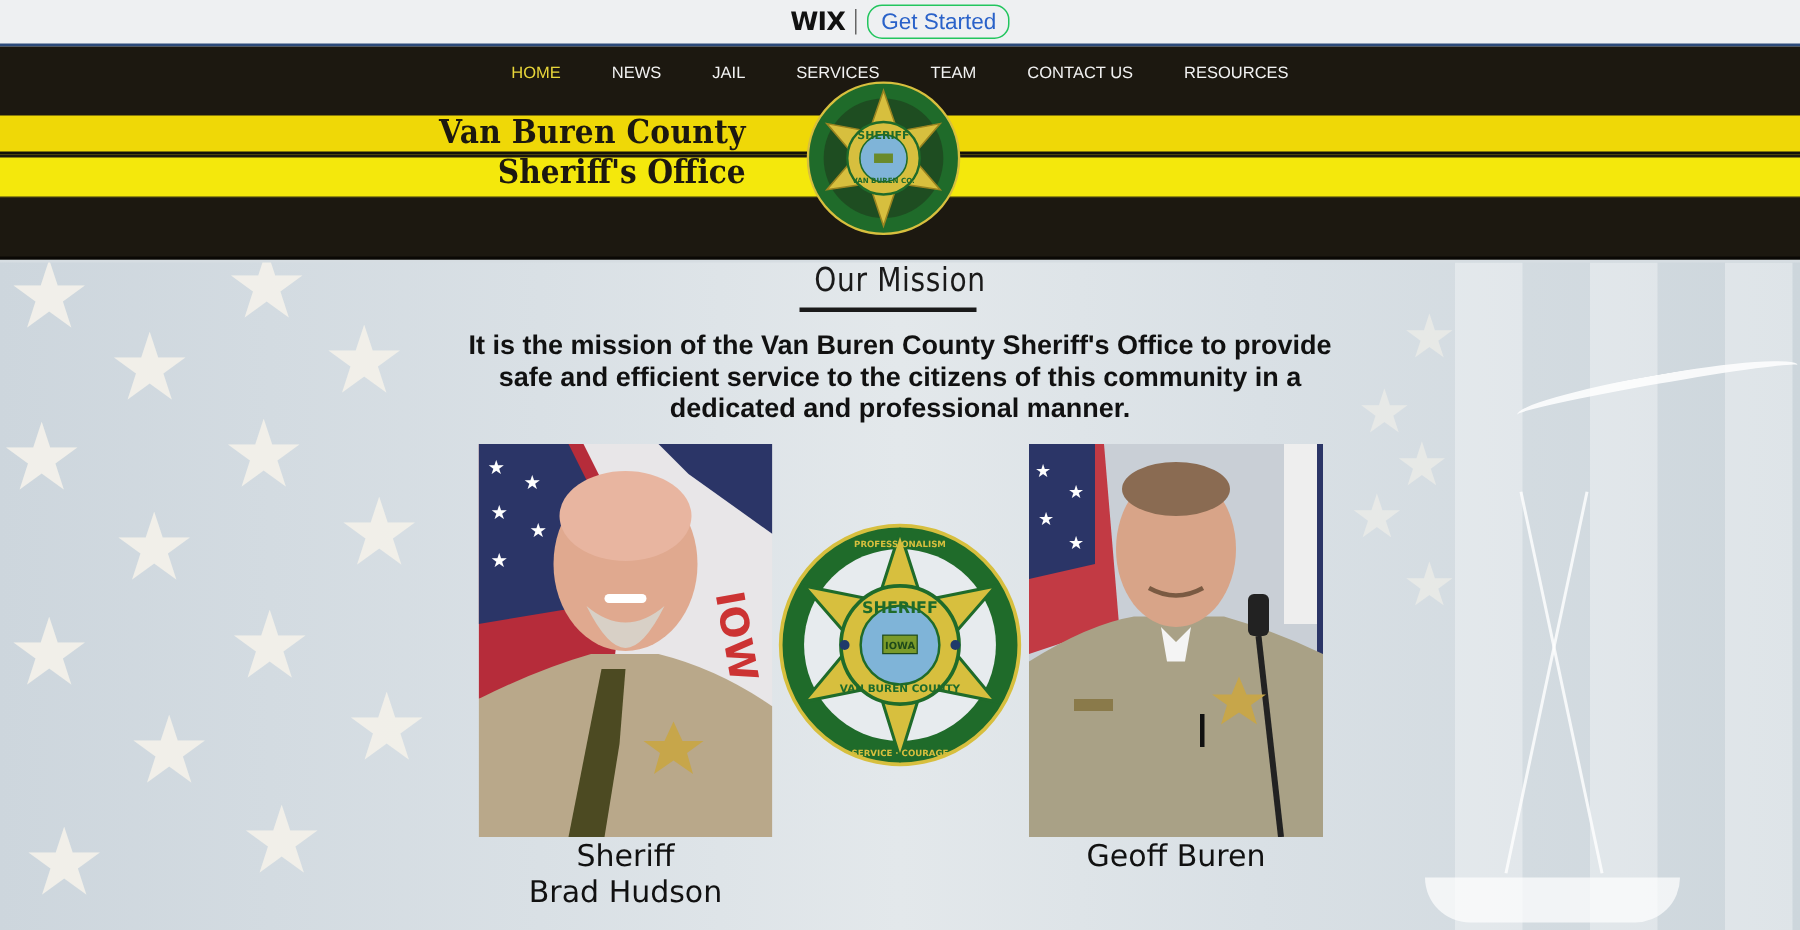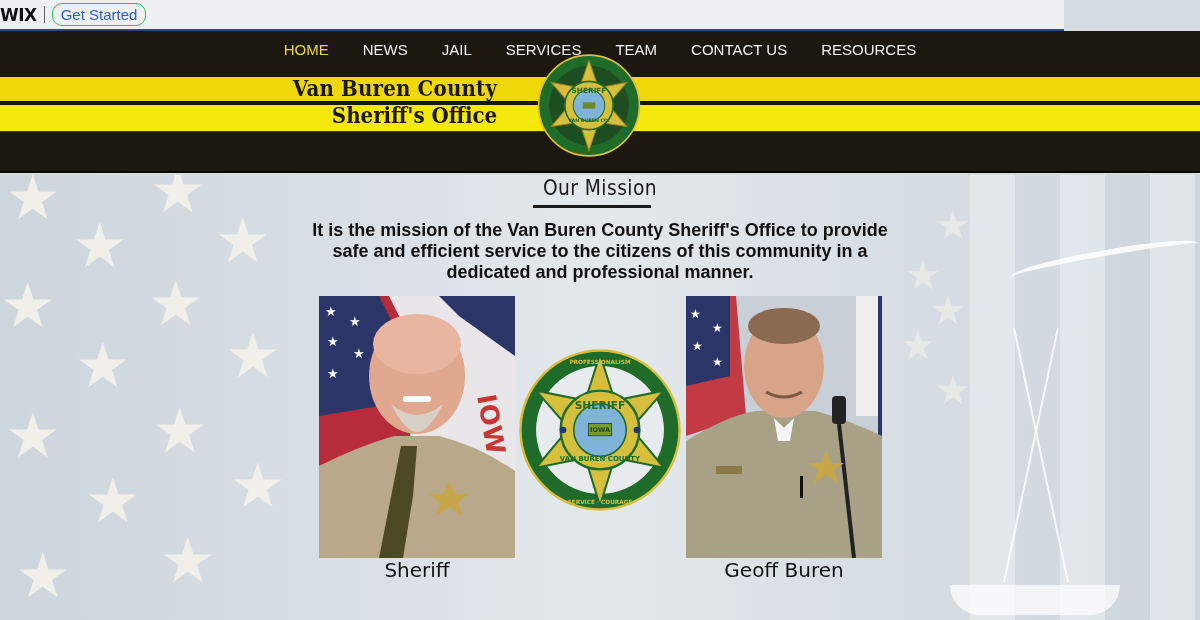--- a/index.html
+++ b/index.html
@@ -1,29 +1,29 @@
 <!DOCTYPE html>
 <html><head>
 <meta charset="utf-8">
 <style>
   *{box-sizing:border-box;margin:0;padding:0}
   html,body{width:1200px;height:620px;overflow:hidden}
   body{font-family:"Liberation Sans",sans-serif;background:#d6dde2;position:relative}
 
   
-  .wixbar{position:absolute;left:0;top:0;width:1064px;height:31px;background:#eef0f2;border-bottom:2px solid #2c4a7a;display:flex;align-items:center;}
+  .wixbar{position:absolute;left:0;top:0;width:1200px;height:31px;background:#eef0f2;border-bottom:2px solid #2c4a7a;display:flex;align-items:center;justify-content:center}
   .wix-logo{font-family:"DejaVu Sans",sans-serif;font-weight:900;font-size:17px;letter-spacing:-0.5px;color:#111;margin-right:7px}
   .wix-sep{width:1px;height:17px;background:#666;margin-right:7px}
   .wix-text{font-size:11.5px;color:#333;margin-right:12px}
   .wix-btn{font-size:15px;color:#2a62c9;border:1px solid #22c55e;border-radius:10px;padding:2px 8px;background:transparent;cursor:pointer}
 
   
   .header{position:absolute;left:0;top:31px;width:1200px;height:142px;background:#1c1810;border-bottom:2px solid #0a0805}
   .nav{position:absolute;left:0;top:0;width:1200px;height:36px;display:flex;justify-content:center;align-items:center}
-  .nav-item{font-size:15px;color:#f2f2f2;text-transform:uppercase;margin:4px 17px;cursor:pointer}
+  .nav-item{font-size:11px;color:#f2f2f2;text-transform:uppercase;margin:4px 17px;cursor:pointer}
   .nav-item.active{color:#e8d63a}
   .band1{position:absolute;left:0;top:46px;width:1200px;height:26px;background:#efd807;border-bottom:2px solid #13110a}
   .band2{position:absolute;left:0;top:74px;width:1200px;height:27px;background:#f4e80c;border-bottom:1px solid #3a3410}
   .title-left{position:absolute;right:703px;top:44px;text-align:right;font-family:"DejaVu Serif",serif;font-weight:bold;color:#1c1810;line-height:27px}
   .title-left .l1{font-size:22px;letter-spacing:0.2px;transform:scaleX(0.9);transform-origin:right}
   .title-left .l2{font-size:22px;transform:scaleX(0.9);transform-origin:right}
   .title-right{position:absolute;left:678px;top:48px;font-family:"DejaVu Serif",serif;font-weight:bold;color:#1c1810;line-height:22px}
   .title-right div{font-size:15.5px;transform:scaleX(0.92);transform-origin:left}
 
   
@@ -188,16 +188,17 @@
     <rect x="146" y="100" width="14" height="28" rx="4" fill="#222"></rect>
     <path d="M153,128 Q160,190 168,262" stroke="#222" stroke-width="4" fill="none"></path>
     <polygon points="140,155 145,167 158,167 148,174 152,187 140,179 128,187 132,174 122,167 135,167" fill="#c7a64a"></polygon>
     <rect x="30" y="170" width="26" height="8" fill="#8a7a4a"></rect>
     <rect x="114" y="180" width="3" height="22" fill="#111"></rect>
   </svg>
 </div>
 
 <div class="caption" style="left:319px;top:558px;width:196px">
   <div>Sheriff</div>
+  <div>Brad Hudson</div>
 </div>
 <div class="caption" style="left:686px;top:558px;width:196px">
   <div>Geoff Buren</div>
 </div>
 
 </body></html>

